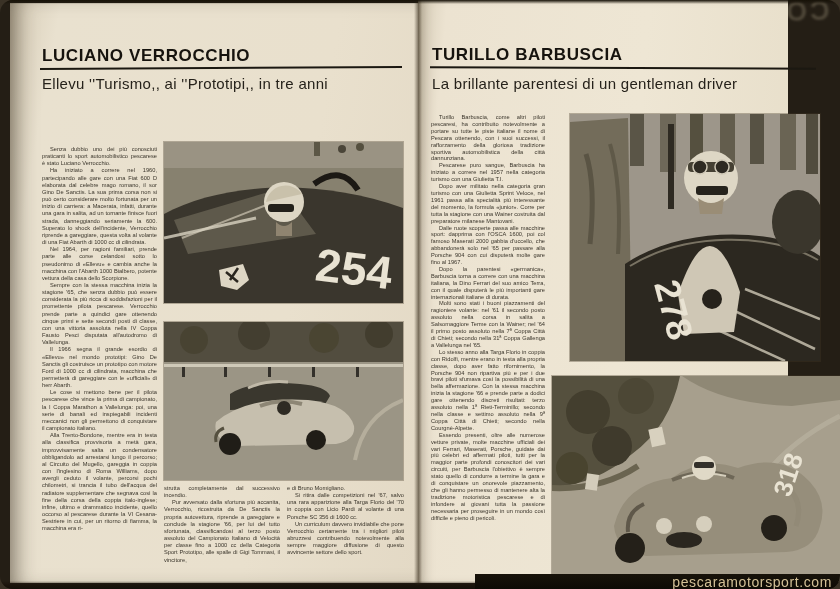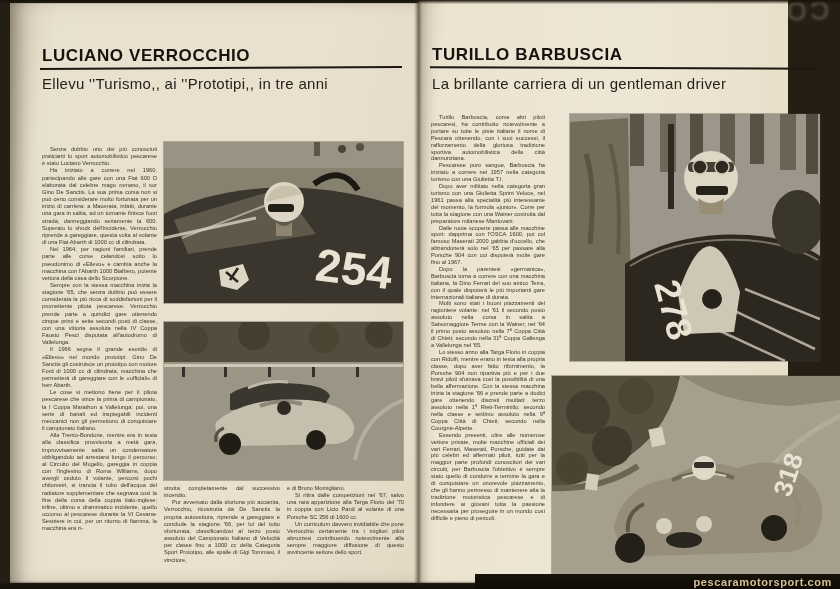--- a/index.html
+++ b/index.html
@@ -1,17 +1,17 @@
 <!DOCTYPE html>
 <html><head>
 <meta charset="utf-8">
 <style>
   html,body{margin:0;padding:0;background:#3a3226;}
   .scan{position:relative;width:840px;height:589px;overflow:hidden;
-        background:#241e15;font-family:"Liberation Sans",sans-serif;}
+        background:#241e15;font-family:"Liberation Sans",sans-serif;border-radius:13px;}
 
   .page{position:absolute;}
   .page-left{left:10px;top:3px;width:408px;height:580px;
     background:linear-gradient(100deg,#d6ccb7 0%,#e9e1cf 10%,#e9e0cd 65%,#e3d9c5 100%);
     box-shadow:inset 16px 0 22px -12px rgba(40,30,15,.6);}
   .page-right{left:418px;top:0;width:370px;height:583px;
     background:linear-gradient(95deg,#d8ceb9 0%,#ece3d1 7%,#eee6d4 55%,#e7dec9 100%);
     box-shadow:inset 10px 0 14px -8px rgba(60,45,25,.5);}
   .fold{position:absolute;left:414px;top:0;width:8px;height:585px;
     background:linear-gradient(90deg,rgba(60,48,30,0),rgba(55,44,26,.55),rgba(60,48,30,0));}
@@ -34,21 +34,21 @@
   .photo svg{display:block;}
 
   .ghost{position:absolute;left:575px;top:0px;width:255px;height:52px;
     transform:scaleX(-1) rotate(2deg);font-size:27px;font-weight:bold;
     color:rgba(150,140,115,.38);filter:blur(1.3px);letter-spacing:3px;white-space:nowrap;
     overflow:hidden;}
 
   .watermark-bar{position:absolute;right:0;bottom:0;width:365px;height:15px;z-index:6;
     background:linear-gradient(180deg,#18130a,#0d0a05);
     display:flex;align-items:center;justify-content:flex-end;padding-right:8px;box-sizing:border-box;}
-  .watermark-text{font-size:11px;font-weight:bold;letter-spacing:.6px;color:#d3c096;text-align:center;}
+  .watermark-text{font-size:14px;font-weight:normal;letter-spacing:.6px;color:#d3c096;text-align:center;}
 </style>
 </head>
 <body>
 
 <div class="scan">
 
   <div class="ghost">COPPA ACERBO</div>
 
   <div class="page page-left">
     <div class="title" style="left:32px;top:43px;">LUCIANO VERROCCHIO</div>
@@ -120,21 +120,21 @@
     <div class="col lh-a" style="left:277px;top:482px;width:117px;height:96px;">
         <p class="cont">e di Bruno Momigliano.</p>
         <p>Si ritira dalle competizioni nel '67, salvo una rara apparizione alla Targa Florio del '70 in coppia con Licio Pardi al volante di una Porsche SC 356 di 1600 cc.</p>
         <p>Un curriculum davvero invidiabile che pone Verrocchio certamente tra i migliori piloti abruzzesi contribuendo notevolmente alla sempre maggiore diffusione di questo avvincente settore dello sport.</p>
       </div>
   </div>
 
   <div class="page page-right">
     <div class="title" style="left:14px;top:45px;">TURILLO BARBUSCIA</div>
     <div class="rule" style="left:12px;top:67px;width:386px;transform:rotate(.2deg);"></div>
-    <div class="subtitle" style="left:14px;top:75px;">La brillante carriera di un gentleman driver</div>
+    <div class="subtitle" style="left:14px;top:75px;">La brillante parentesi di un gentleman driver</div>
 
     <div class="col lh-b" style="left:13px;top:114px;width:114px;height:463px;">
         <p>Turillo Barbuscia, come altri piloti pescaresi, ha contribuito notevolmente a portare su tutte le piste italiane il nome di Pescara ottenendo, con i suoi successi, il rafforzamento della gloriosa tradizione sportiva automobilistica della città dannunziana.</p>
         <p>Pescarese puro sangue, Barbuscia ha iniziato a correre nel 1957 nella categoria turismo con una Giulietta T.I.</p>
         <p>Dopo aver militato nella categoria gran turismo con una Giulietta Sprint Veloce, nel 1961 passa alla specialità più interessante del momento, la formula «junior». Corre per tutta la stagione con una Wainer costruita dal preparatore milanese Mantovani.</p>
         <p>Dalle ruote scoperte passa alle macchine sport: dapprima con l'OSCA 1600, poi col famoso Maserati 2000 gabbia d'uccello, che abbandonerà solo nel '65 per passare alla Porsche 904 con cui disputerà molte gare fino al 1967.</p>
         <p>Dopo la parentesi «germanica», Barbuscia torna a correre con una macchina italiana, la Dino Ferrari del suo amico Terra, con il quale disputerà le più importanti gare internazionali italiane di durata.</p>
         <p>Molti sono stati i buoni piazzamenti del ragioniere volante: nel '61 il secondo posto assoluto nella corsa in salita a Salsomaggiore Terme con la Wainer; nel '64 il primo posto assoluto nella 7ª Coppa Città di Chieti; secondo nella 31ª Coppa Gallenga a Vallelunga nel '65.</p>
         <p>Lo stesso anno alla Targa Florio in coppia con Ridolfi, mentre erano in testa alla propria classe, dopo aver fatto rifornimento, la Porsche 904 non ripartiva più e per i due bravi piloti sfumava così la possibilità di una bella affermazione. Con la stessa macchina inizia la stagione '66 e prende parte a dodici gare ottenendo discreti risultati: terzo assoluto nella 1ª Rieti-Terminillo; secondo nella classe e settimo assoluto nella 9ª Coppa Città di Chieti; secondo nella Courgnè-Alpette.</p>
         <p>Essendo presenti, oltre alle numerose vetture private, molte macchine ufficiali dei vari Ferrari, Maserati, Porsche, guidate dai più celebri ed affermati piloti, tutti per la maggior parte profondi conoscitori dei vari circuiti, per Barbuscia l'obiettivo è sempre stato quello di condurre a termine la gara e di conquistare un onorevole piazzamento, che gli hanno permesso di mantenere alta la tradizione motoristica pescarese e di infondere ai giovani tutta la passione necessaria per proseguire in un mondo così difficile e pieno di pericoli.</p>

